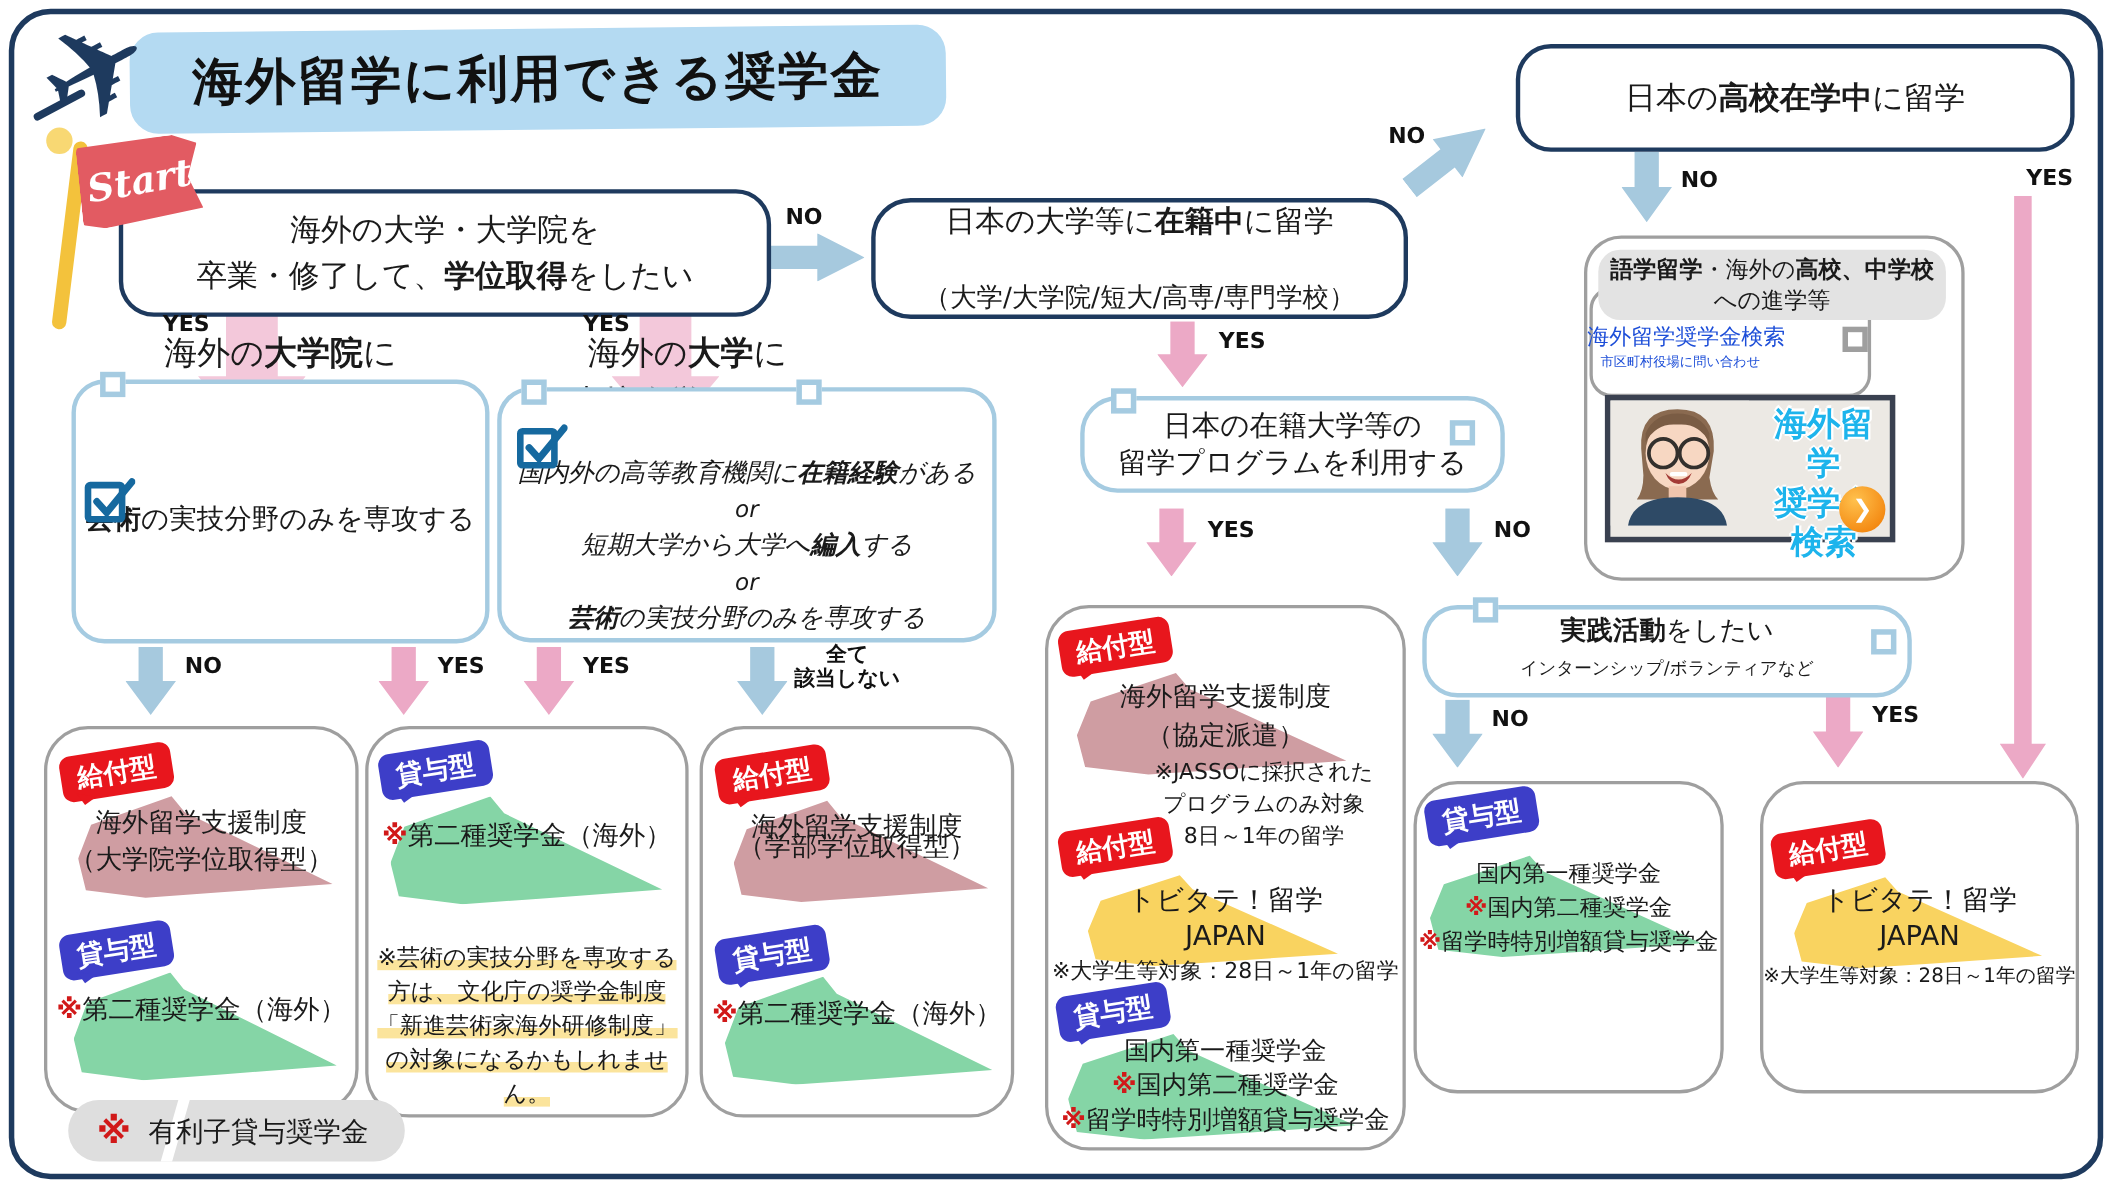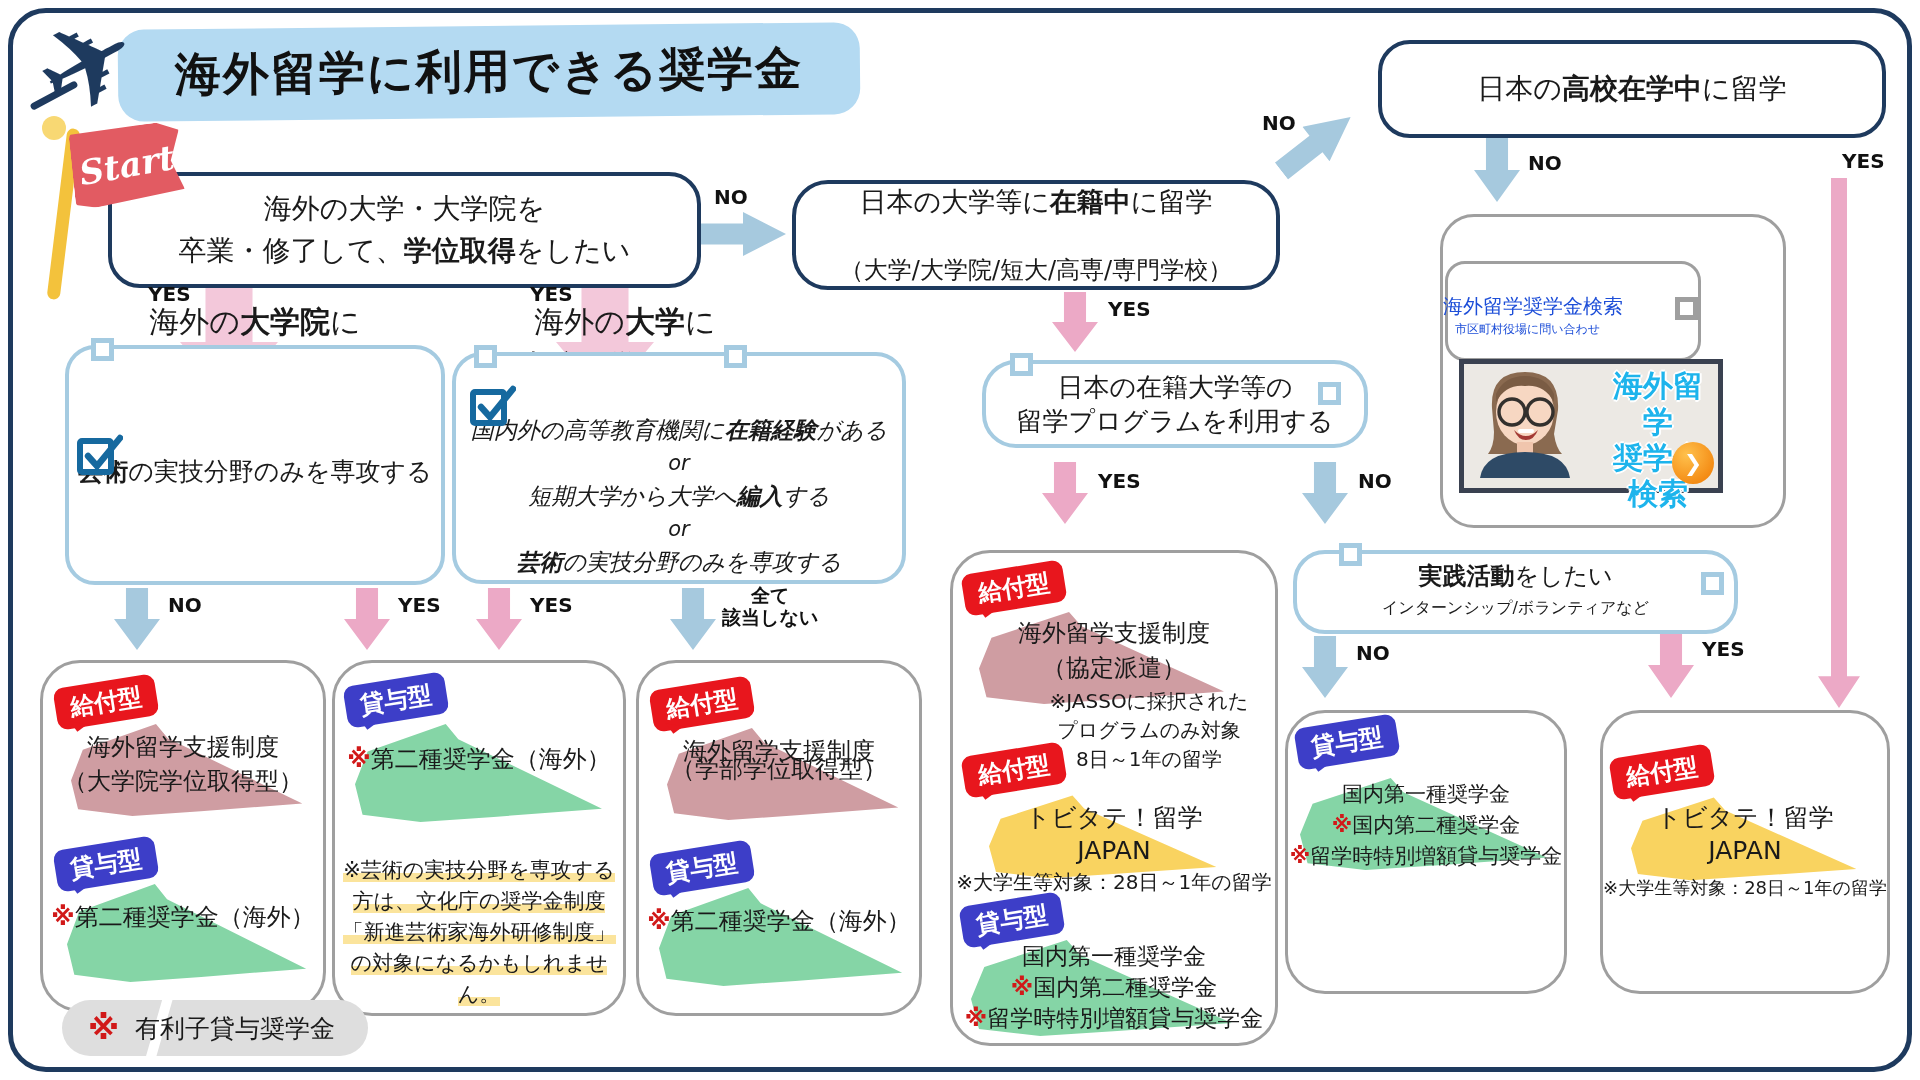--- a/index.html
+++ b/index.html
@@ -86,20 +86,24 @@
       <span>日本の</span><span class="b">高校在学中</span><span>に留学</span>
     </div>
   </div>
 
   <div class="ar blue down" style="left:1474px;top:138px;width:46px;height:64px;"></div>
   <div class="lbl" style="left:1528px;top:152px;">NO</div>
   <div class="lbl" style="left:1842px;top:150px;">YES</div>
   <div class="ar pink longdown" style="left:1818px;top:178px;width:42px;height:530px;"></div>
 
   <div class="graybox" style="left:1440px;top:214px;width:340px;height:308px;border-radius:34px;">
+    <div class="abs" style="left:10px;top:10px;width:316px;background:#e3e3e3;border-radius:20px;text-align:center;font-size:21px;line-height:28px;padding:4px 0;z-index:2;">
+      <div><span class="b">語学留学</span><span>・海外の</span><span class="b">高校、中学校</span></div>
+      <div>への進学等</div>
+    </div>
     <div class="abs" style="left:2px;top:44px;width:250px;height:94px;border:3px solid #9f9f9f;border-radius:20px;z-index:1;"></div>
     <div class="notch g" style="left:232px;top:80px;"></div>
     <div class="abs ortxt" style="left:0;top:76px;width:256px;font-size:20px;z-index:2;">海外留学奨学金検索</div>
     <div class="abs ortxt" style="left:0;top:104px;width:256px;font-size:12px;z-index:2;margin-left:12px;">市区町村役場に問い合わせ</div>
 
     <div class="abs" style="left:16px;top:142px;width:254px;height:124px;border:5px solid #3a4150;background:#ece9e4;z-index:3;">
       <svg width="126" height="114" viewBox="0 0 126 114" style="position:absolute;left:0;top:0;">
         <rect width="126" height="114" fill="#ece9e4"></rect>
         <path d="M28 44 Q26 8 61 8 Q96 8 94 46 L90 70 Q92 84 98 90 L24 90 Q30 82 30 68 Z" fill="#8a6a50"></path>
         <ellipse cx="61" cy="48" rx="29" ry="33" fill="#f7d7c2"></ellipse>
@@ -189,21 +193,21 @@
   </div>
 
   <div class="ar pink down" style="left:1042px;top:462px;width:46px;height:62px;"></div>
   <div class="lbl" style="left:1098px;top:470px;">YES</div>
   <div class="ar blue down" style="left:1302px;top:462px;width:46px;height:62px;"></div>
   <div class="lbl" style="left:1358px;top:470px;">NO</div>
 
   <div class="bluebox" style="left:1293px;top:550px;width:437px;height:76px;border-radius:32px;display:flex;flex-direction:column;align-items:center;justify-content:center;text-align:center;">
     <div class="notch" style="left:42px;top:-11px;"></div>
     <div class="notch" style="left:404px;top:18px;"></div>
-    <div style="font-size:24px;line-height:32px;">
+    <div style="font-size:24px;line-height:32px;font-family:Liberation Mono, monospace;">
       <span class="b">実践活動</span><span>をしたい</span>
     </div>
     <div style="font-size:16px;line-height:32px;">インターンシップ/ボランティアなど</div>
   </div>
 
   <div class="ar blue down" style="left:1302px;top:636px;width:46px;height:62px;"></div>
   <div class="lbl" style="left:1356px;top:642px;">NO</div>
   <div class="ar pink down" style="left:1648px;top:632px;width:46px;height:66px;"></div>
   <div class="lbl" style="left:1702px;top:638px;">YES</div>
 

